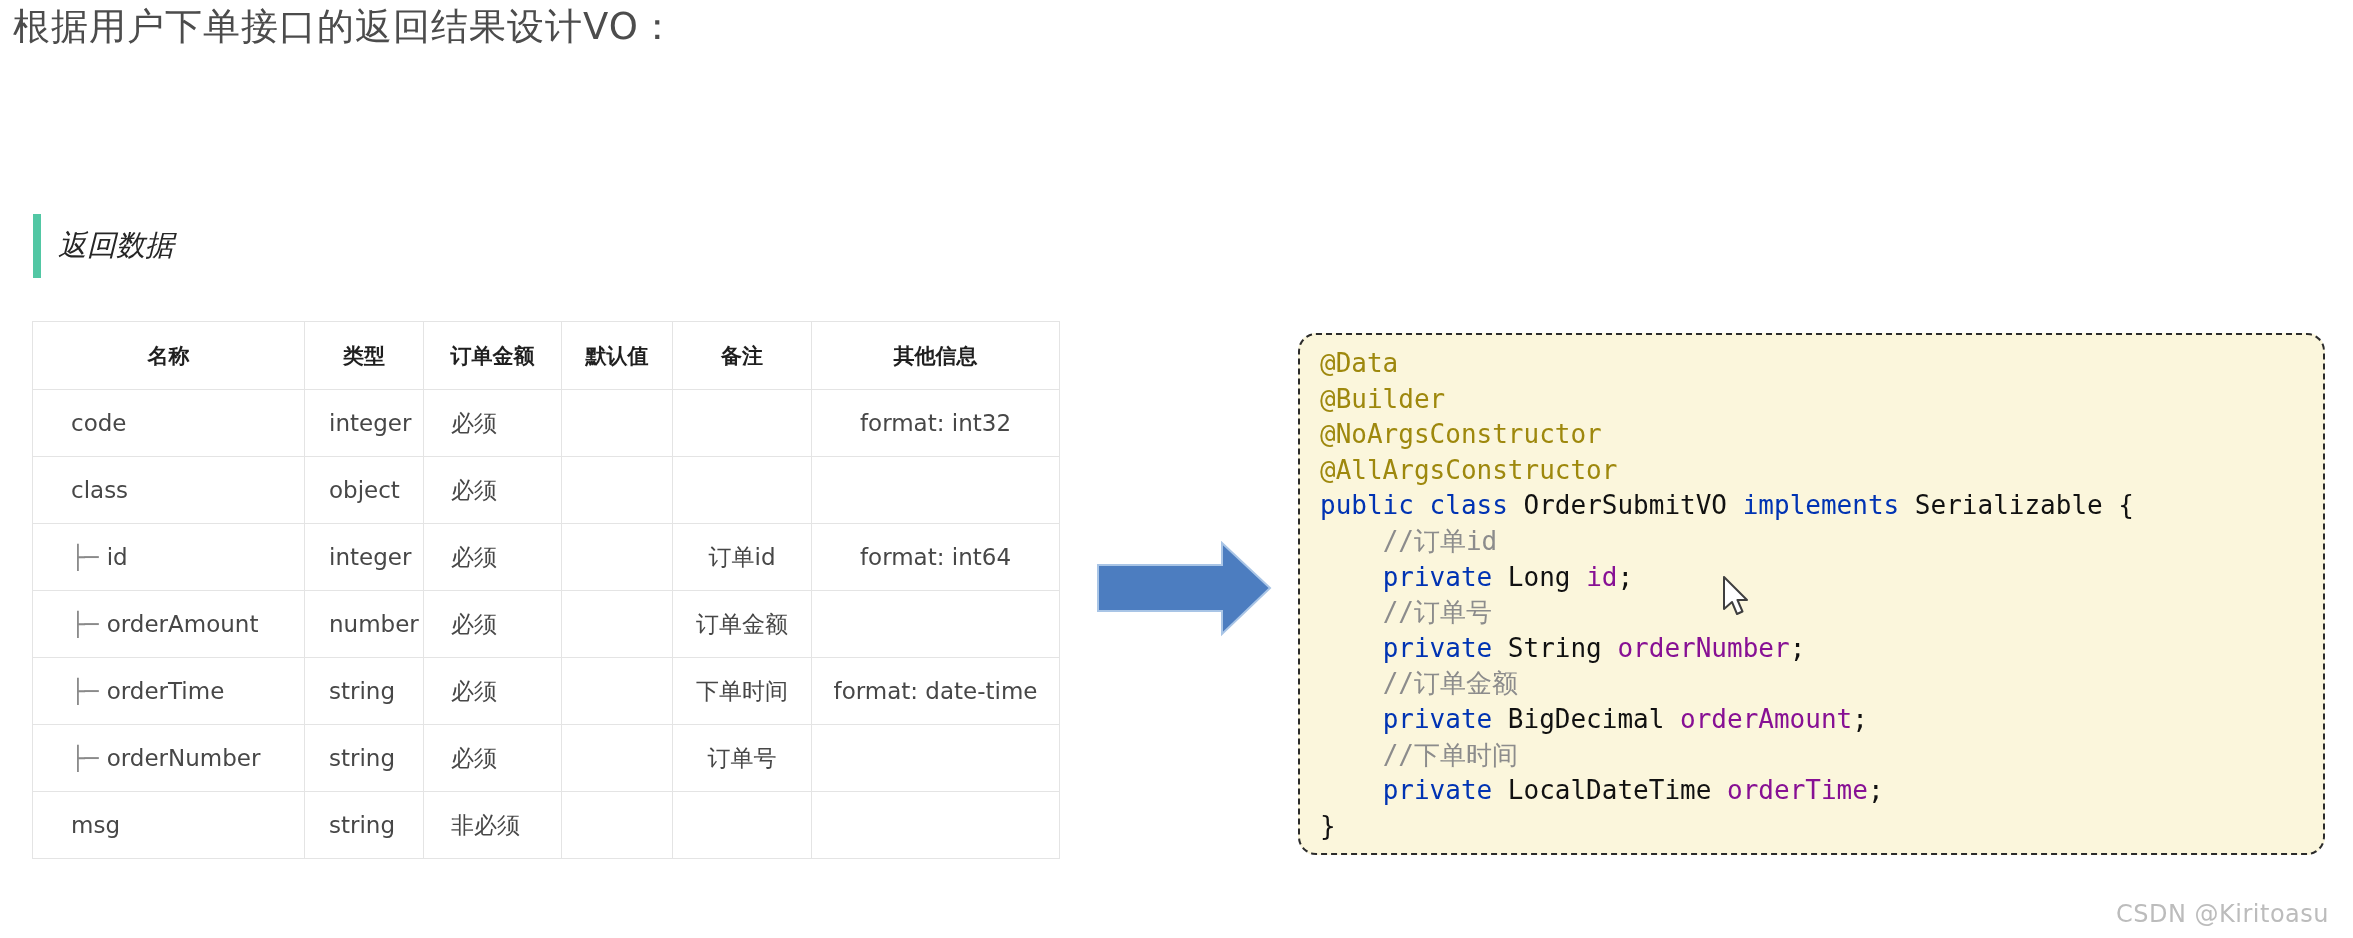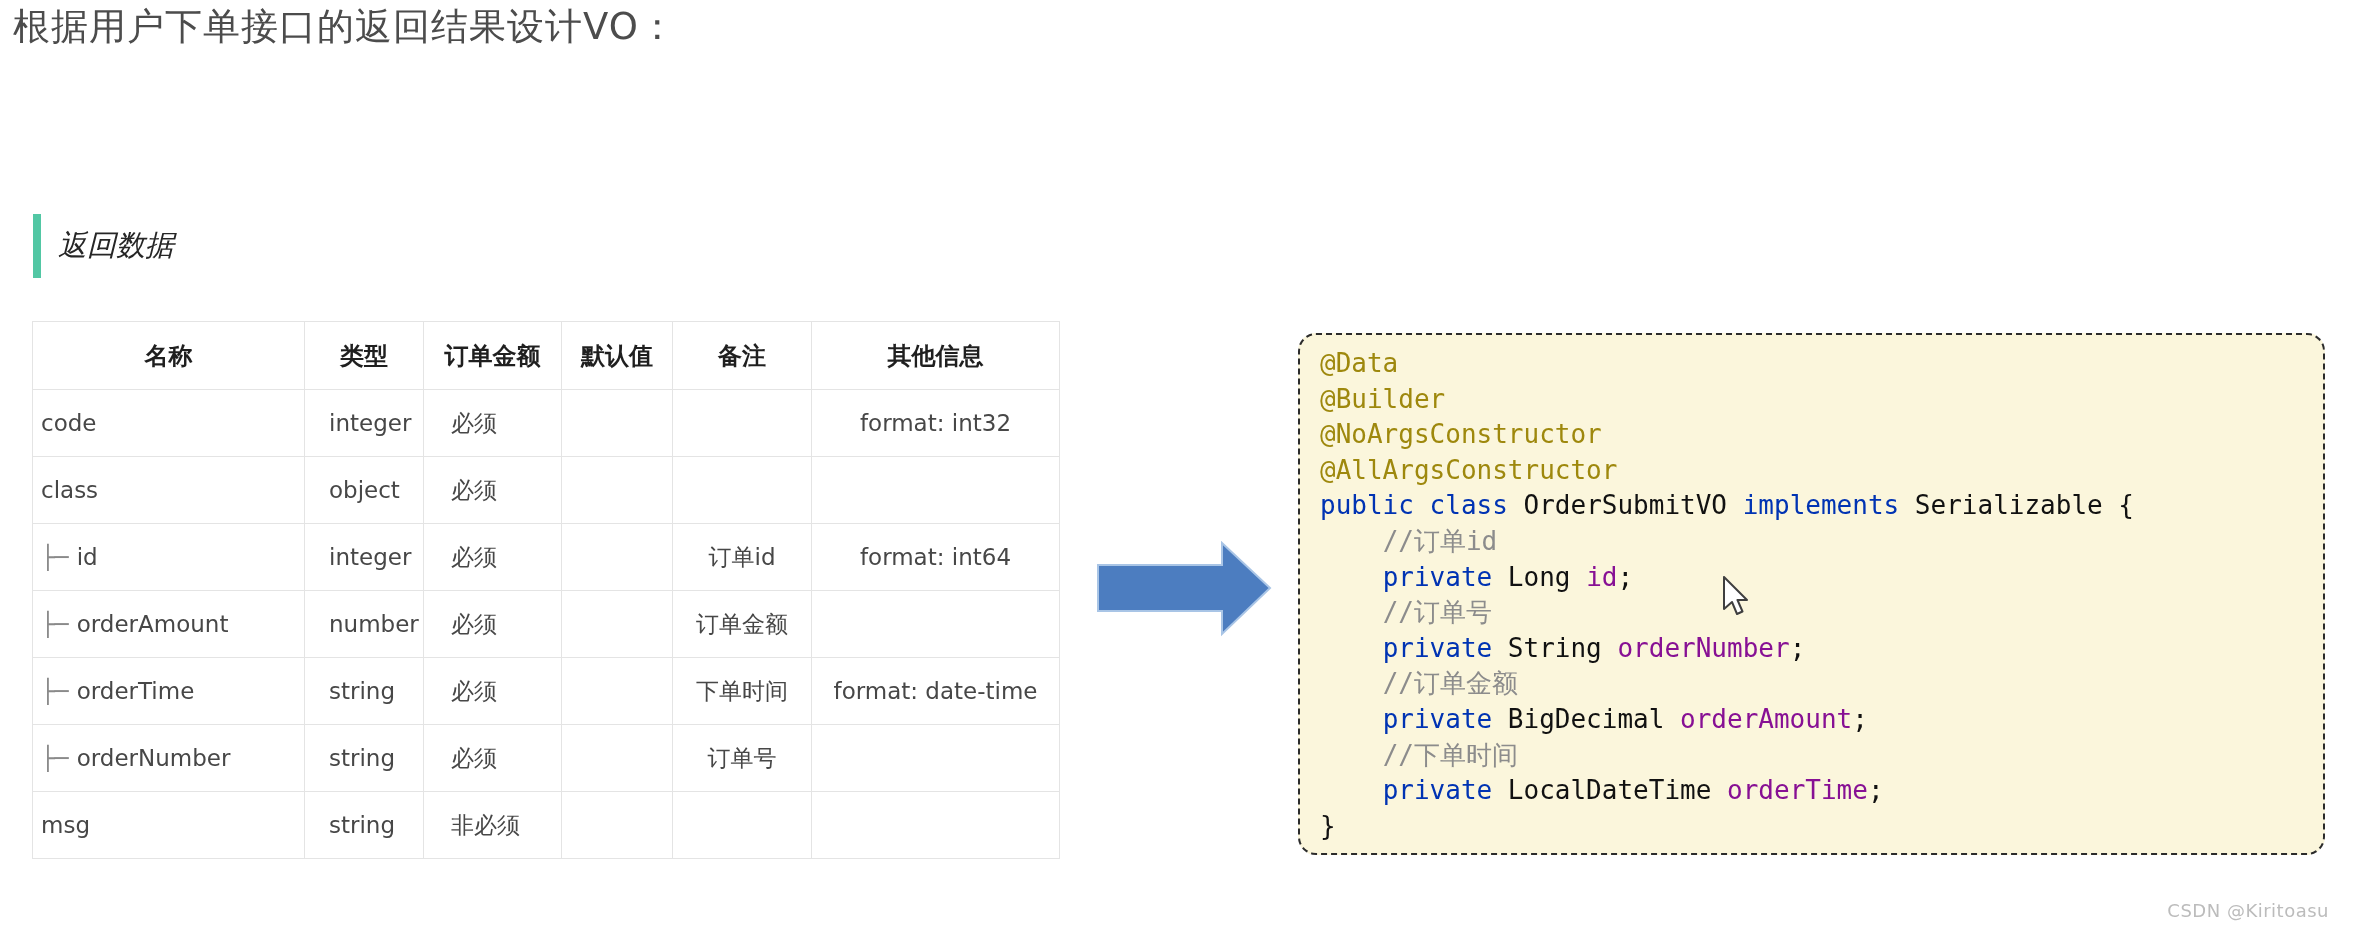--- a/index.html
+++ b/index.html
@@ -27,28 +27,28 @@
   table.data-table {
     position:absolute; left:32px; top:321px;
     border-collapse:collapse; table-layout:fixed;
     background:#fff;
   }
   .data-table th, .data-table td {
     border:1px solid #e4e4e4;
     overflow:hidden;
   }
   .data-table th {
-    height:68px; font-size:24px; font-weight:bold;
+    height:68px; font-size:21px; font-weight:bold;
     color:#1f1f1f; text-align:center;
   }
   .data-table td {
     height:67px; font-size:23px; color:#474747;
     vertical-align:middle;
   }
-  td.col-name { text-align:left; padding-left:8px; }
+  td.col-name { text-align:left; padding-left:38px; }
   tr.tree td.col-name { }
   .tree-prefix { color:#8a8a8a; margin-right:8px; }
   td.col-type { text-align:left; padding-left:24px; }
   td.col-required { text-align:left; padding-left:27px; }
   td.col-remark, td.col-other { text-align:center; }
 
   .arrow-wrap { position:absolute; left:1097px; top:541px; }
 
   .code-block {
     position:absolute; left:1298px; top:333px;
@@ -59,21 +59,21 @@
     font-size:26px; line-height:35.6px;
     white-space:pre;
   }
   .code-line span { white-space:pre; }
   .tok-comment { }
 
   .cursor-wrap { position:absolute; left:1722px; top:576px; }
 
   .watermark {
     position:absolute; right:24px; top:900px;
-    font-size:18px; color:#bcbcbc; letter-spacing:0.5px;
+    font-size:24px; color:#bcbcbc; letter-spacing:0.5px;
   }
 </style>
 </head>
 <body style="background: rgb(255, 255, 255);">
 
 <h1 class="page-title">根据用户下单接口的返回结果设计VO：</h1>
 
 <div class="section-header">
   <span class="accent-bar" style="background: rgb(82, 199, 164);"></span>
   <span class="section-title">返回数据</span>

